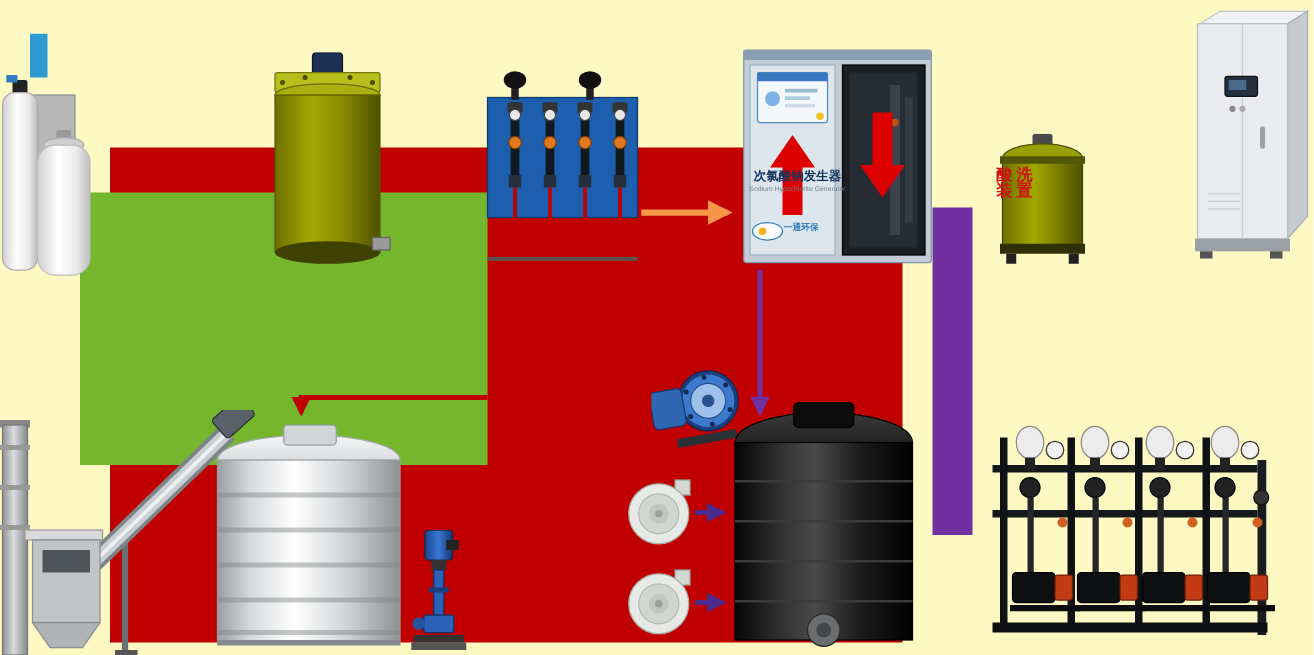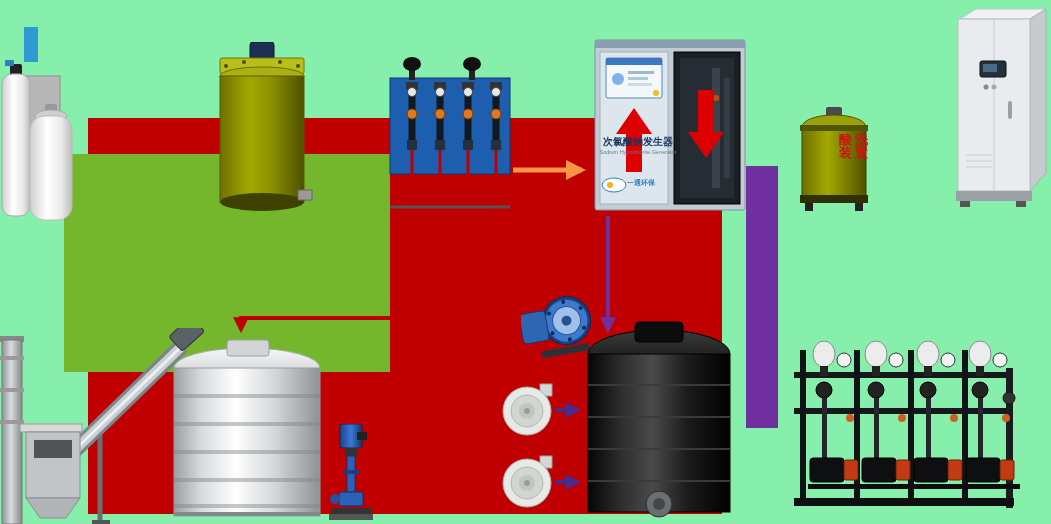--- a/index.html
+++ b/index.html
@@ -1,25 +1,25 @@
 <!DOCTYPE html>
 <html><head>
 <meta charset="utf-8">
 <style>
   html,body{margin:0;padding:0;background:#ffffff;font-family:"Liberation Sans", sans-serif;}
-  #canvas{position:relative;width:1051px;height:524px;background:#86efac;overflow:hidden;}
+  #canvas{position:relative;width:1051px;height:524px;background:#fef9c3;overflow:hidden;}
   .layer{position:absolute;left:0;top:0;width:1051px;height:524px;}
   .flows{z-index:1;}
   .eq{position:absolute;z-index:5;}
   .arrows{z-index:10;pointer-events:none;}
   .txt{position:absolute;z-index:12;line-height:1.1;}
   .gen-title{left:2px;top:98px;width:84px;text-align:center;font-size:10px;font-weight:bold;color:#13365e;}
   .gen-sub{left:2px;top:111px;width:84px;text-align:center;font-size:5.5px;color:#6b7d8c;}
   .gen-brand{left:33px;top:141px;font-size:7px;color:#2e7fc0;font-weight:bold;}
-  .acid-line{left:0;width:100%;text-align:right;font-size:13px;font-weight:bold;color:#cf1212;letter-spacing:3px;}
+  .acid-line{left:0;width:100%;text-align:left;font-size:13px;font-weight:bold;color:#cf1212;letter-spacing:3px;}
 </style>
 </head>
 <body>
 
 <div id="canvas">
 
   <svg class="layer flows" viewBox="0 0 1051 524">
     <rect x="88" y="118" width="634" height="396" fill="#c00000"></rect>
     <rect x="64" y="154" width="326" height="218" fill="#74b72c"></rect>
     <rect x="746" y="166" width="32" height="262" fill="#7030a0"></rect>

